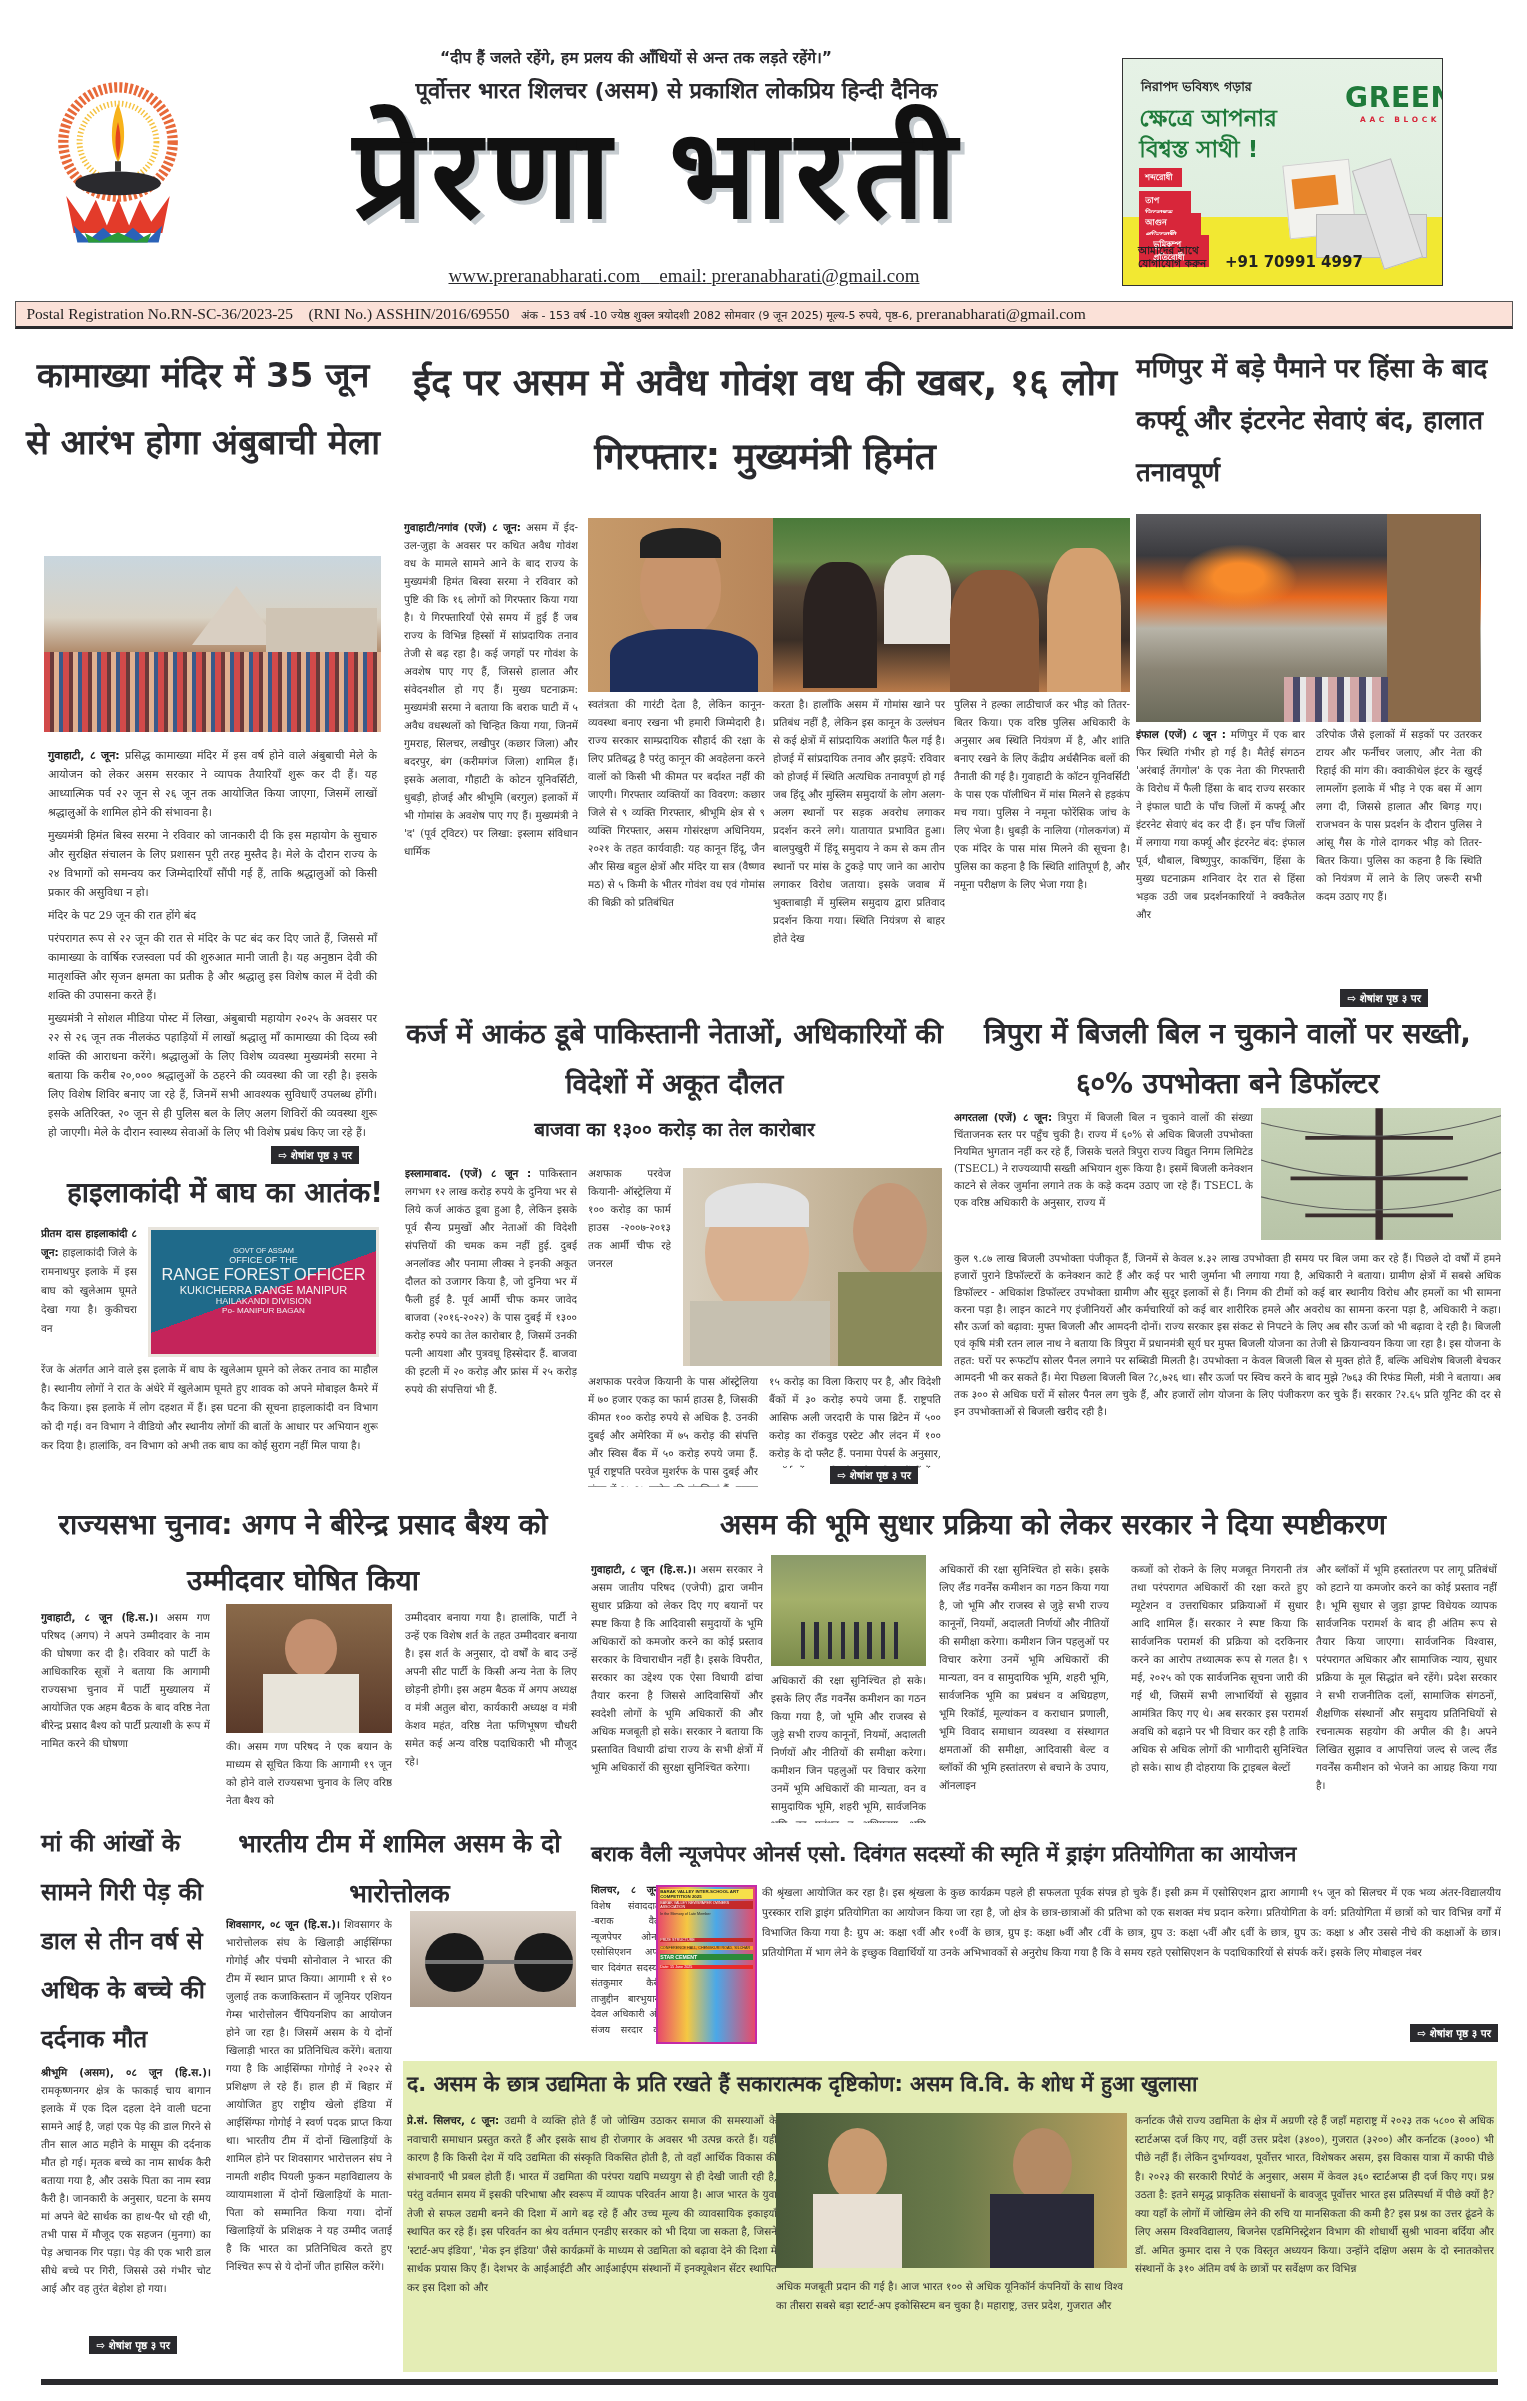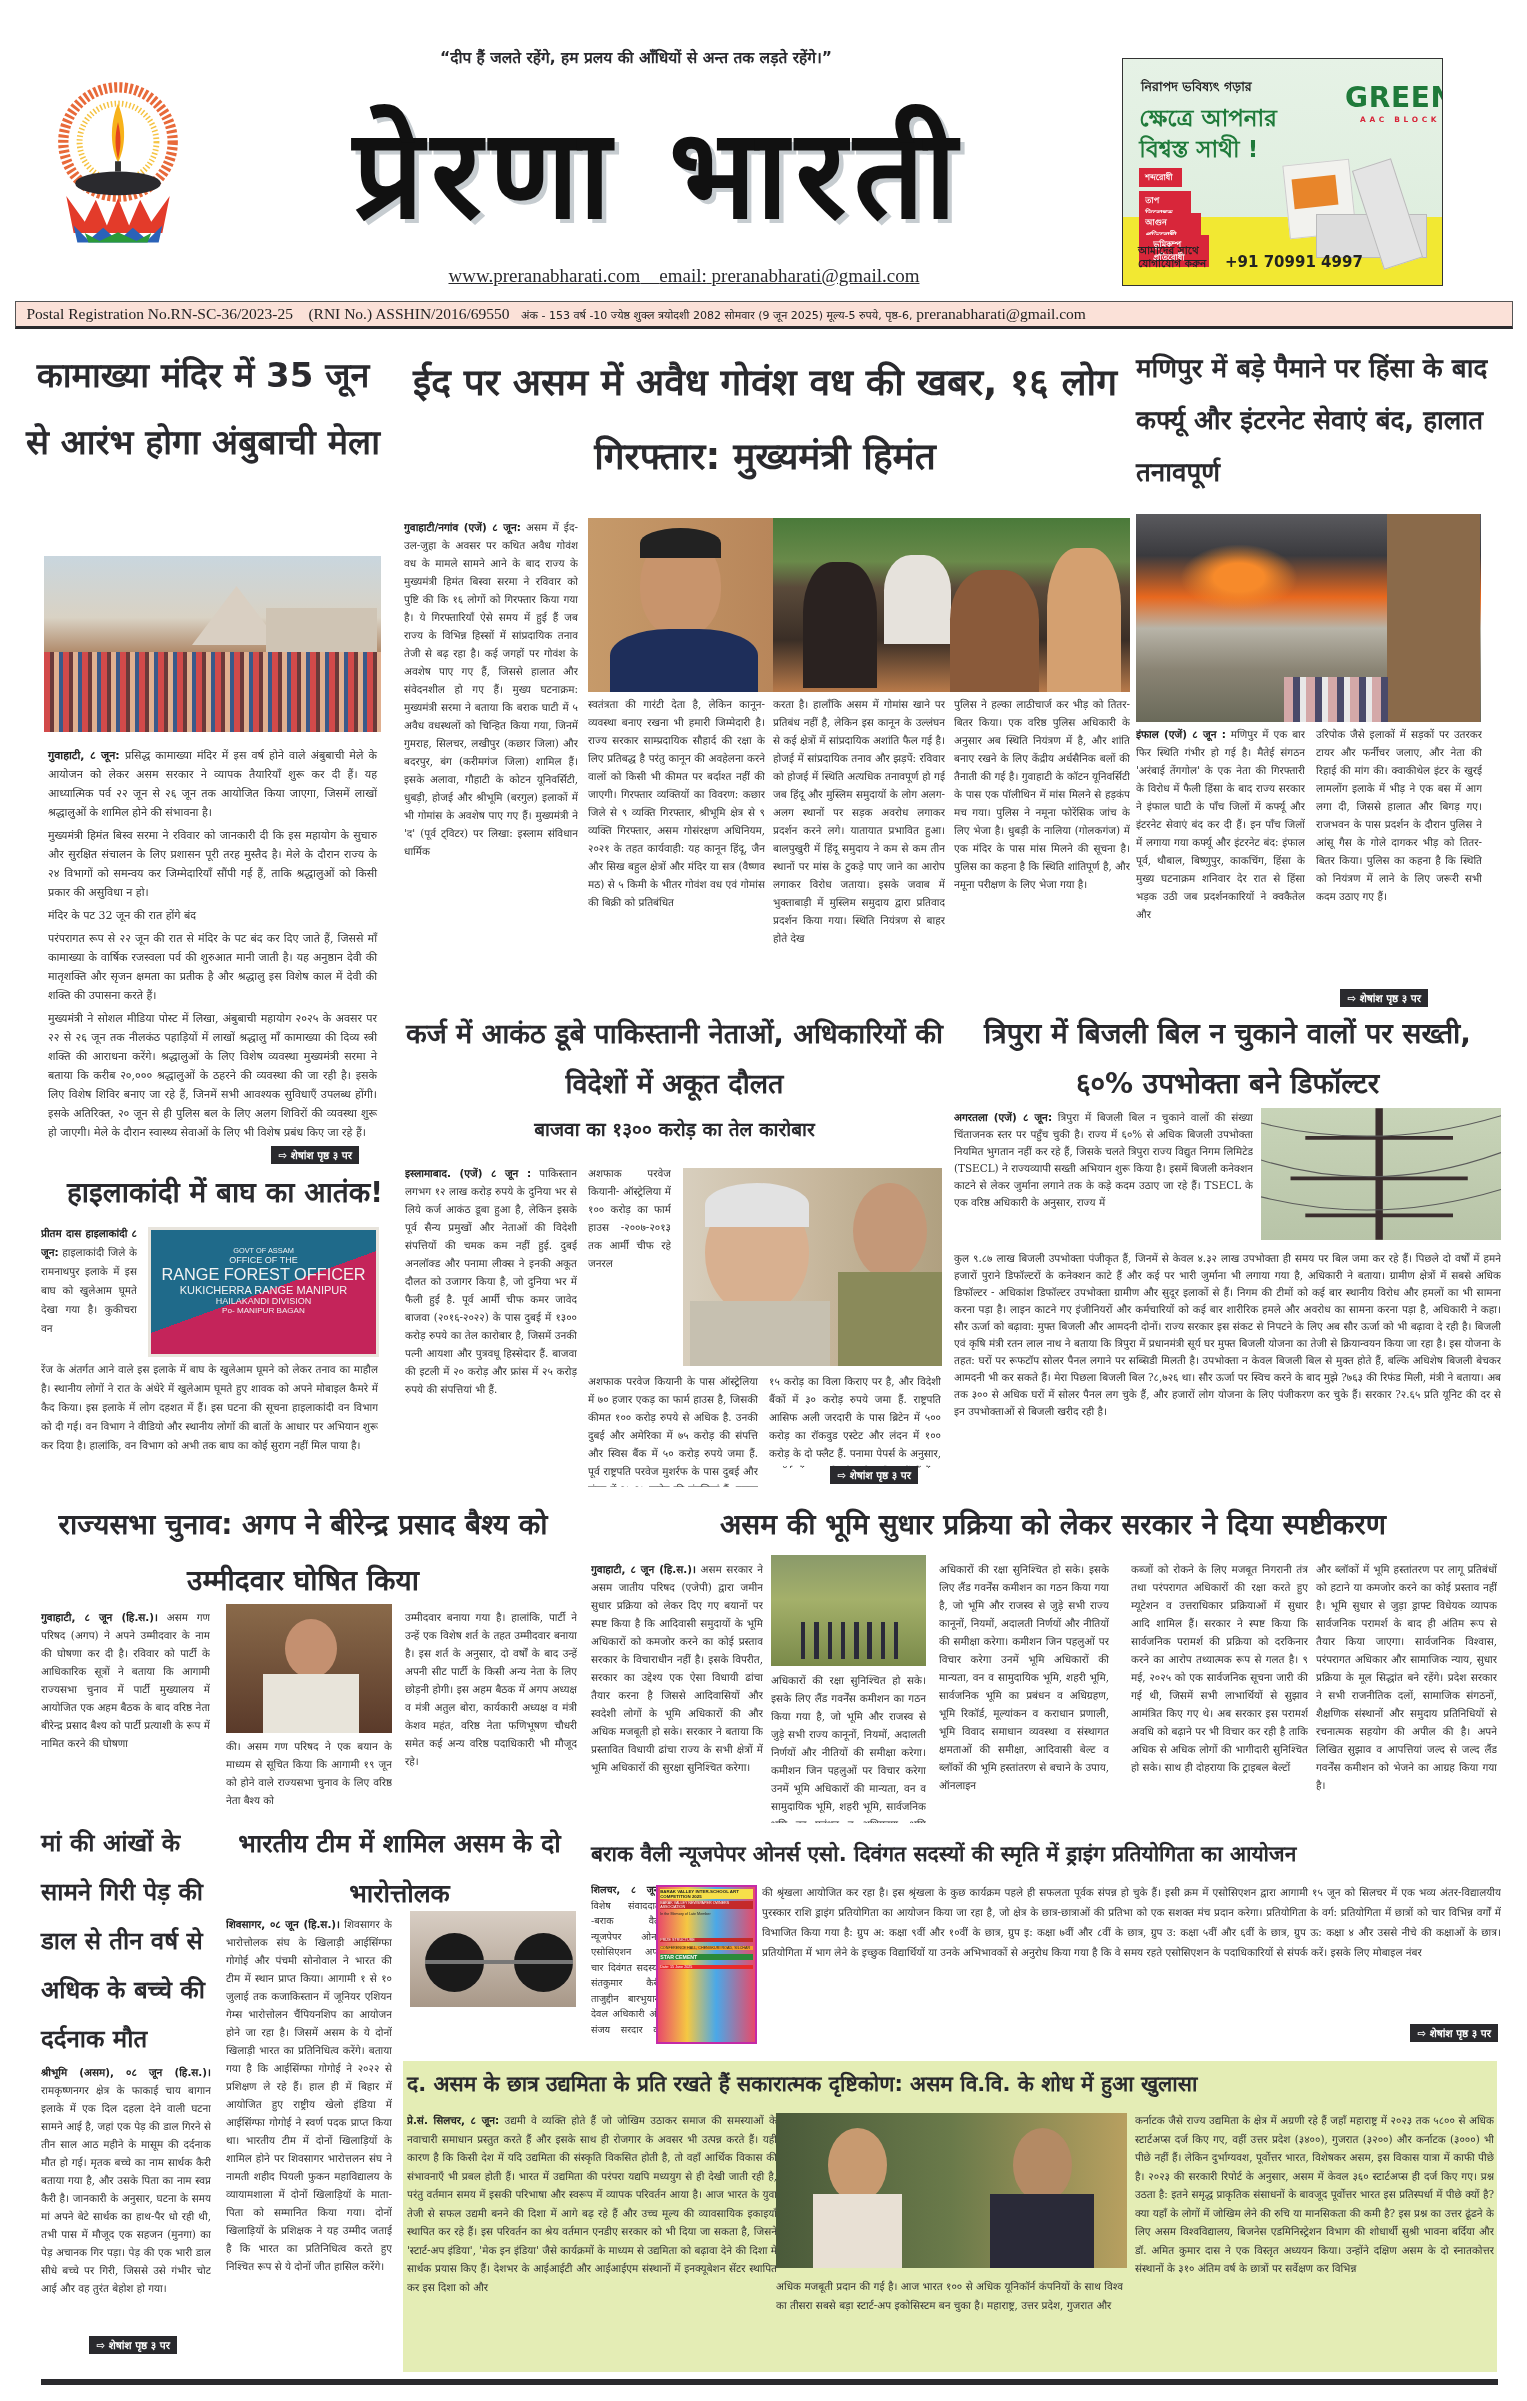--- a/index.html
+++ b/index.html
@@ -26,20 +26,21 @@
       <path d="M100 40 C88 70 90 100 100 120 C110 100 112 70 100 40Z" fill="#f7b21a"></path>
       <path d="M100 65 C95 85 96 100 100 115 C104 100 105 85 100 65Z" fill="#e4441e"></path>
       <rect x="96" y="118" width="8" height="14" fill="#333"></rect>
       <ellipse cx="100" cy="148" rx="58" ry="16" fill="#2a2a2e"></ellipse>
       <path d="M30 165 L55 200 L70 170 L85 205 L100 168 L115 205 L130 170 L145 200 L170 165 L160 215 L40 215Z" fill="#e33b2a"></path>
       <path d="M40 205 L60 225 L80 208 L100 226 L120 208 L140 225 L160 205 L155 228 L45 228Z" fill="#2a62b8"></path>
       <path d="M55 215 L75 226 L100 214 L125 226 L145 215 L140 228 L60 228Z" fill="#2a9a3a"></path>
     </svg>
   </div>
   <div class="abs" style="left:333px;top:46px;width:606px;text-align:center;font-family:'DejaVu Sans',sans-serif;font-weight:bold;font-size:15.5px;color:#2a2a2e">“दीप हैं जलते रहेंगे, हम प्रलय की आँधियों से अन्त तक लड़ते रहेंगे।”</div>
+  <div class="abs" style="left:329px;top:74px;width:695px;text-align:center;font-family:'DejaVu Sans',sans-serif;font-weight:bold;font-size:22px;color:#2a2a2e">पूर्वोत्तर भारत शिलचर (असम) से प्रकाशित लोकप्रिय हिन्दी दैनिक</div>
   <div class="abs" style="left:200px;top:89px;width:917px;text-align:center;font-family:'DejaVu Serif',serif;font-weight:bold;font-size:124px;color:#111;letter-spacing:7.4px;text-shadow:4.4px 4.4px 0 #c6ccd0;line-height:170px">प्रेरणा भारती</div>
   <div class="abs" style="left:377px;top:265px;width:614px;text-align:center;font-family:'Liberation Serif',serif;font-size:19px;color:#2a2a2e;text-decoration:underline">
     <span>www.preranabharati.com</span>&nbsp;&nbsp;&nbsp;
     <span>email:</span>
     <span>preranabharati@gmail.com</span>
   </div>
 
   <div class="abs" style="left:1122px;top:58px;width:321px;height:228px;border:1.5px solid #333;background:linear-gradient(180deg,#e6f2e6 0%,#dfeedf 70%,#f2e832 70%);overflow:hidden">
     <div class="abs" style="left:18px;top:19px;font-size:12.6px;font-weight:bold;color:#222">নিরাপদ ভবিষ্যৎ গড়ার</div>
     <div class="abs" style="left:16.3px;top:41px;font-size:23px;font-weight:bold;color:#1f7a3a">ক্ষেত্রে আপনার</div>
@@ -73,21 +74,21 @@
 
 <div class="abs hl" style="left:22px;top:342px;width:362px;font-size:34px;line-height:67px">कामाख्या मंदिर में 35 जून से आरंभ होगा अंबुबाची मेला</div>
 <div class="abs img" style="left:44px;top:556px;width:337px;height:176px;background:linear-gradient(180deg,#c9d6de 0%,#d9d2c4 35%,#b08a6a 55%,#8a4a3a 75%,#c44a4a 100%)">
   <div class="abs" style="left:148px;top:30px;width:89px;height:59px;background:#d9cfc2;clip-path:polygon(50% 0,100% 100%,0 100%)"></div>
   <div class="abs" style="left:222px;top:52px;width:111px;height:52px;background:#cfc4b4"></div>
   <div class="abs" style="left:0;top:96px;width:337px;height:80px;background:repeating-linear-gradient(90deg,#d24a4a 0 6px,#6a3a3a 6px 10.4px,#e0b090 10.4px 15px,#3a5a8a 15px 19px)"></div>
 </div>
 <div class="abs body" style="left:44px;top:742px;width:337px;height:399px">
   <p><b>गुवाहाटी, ८ जून:</b> <span>प्रसिद्ध कामाख्या मंदिर में इस वर्ष होने वाले अंबुबाची मेले के आयोजन को लेकर असम सरकार ने व्यापक तैयारियाँ शुरू कर दी हैं। यह आध्यात्मिक पर्व २२ जून से २६ जून तक आयोजित किया जाएगा, जिसमें लाखों श्रद्धालुओं के शामिल होने की संभावना है।</span></p>
   <p>मुख्यमंत्री हिमंत बिस्व सरमा ने रविवार को जानकारी दी कि इस महायोग के सुचारु और सुरक्षित संचालन के लिए प्रशासन पूरी तरह मुस्तैद है। मेले के दौरान राज्य के २४ विभागों को समन्वय कर जिम्मेदारियाँ सौंपी गई हैं, ताकि श्रद्धालुओं को किसी प्रकार की असुविधा न हो।</p>
-  <p>मंदिर के पट 32 जून की रात होंगे बंद</p>
+  <p>मंदिर के पट 29 जून की रात होंगे बंद</p>
   <p>परंपरागत रूप से २२ जून की रात से मंदिर के पट बंद कर दिए जाते हैं, जिससे माँ कामाख्या के वार्षिक रजस्वला पर्व की शुरुआत मानी जाती है। यह अनुष्ठान देवी की मातृशक्ति और सृजन क्षमता का प्रतीक है और श्रद्धालु इस विशेष काल में देवी की शक्ति की उपासना करते हैं।</p>
   <p>मुख्यमंत्री ने सोशल मीडिया पोस्ट में लिखा, अंबुबाची महायोग २०२५ के अवसर पर २२ से २६ जून तक नीलकंठ पहाड़ियों में लाखों श्रद्धालु माँ कामाख्या की दिव्य स्त्री शक्ति की आराधना करेंगे। श्रद्धालुओं के लिए विशेष व्यवस्था मुख्यमंत्री सरमा ने बताया कि करीब २०,००० श्रद्धालुओं के ठहरने की व्यवस्था की जा रही है। इसके लिए विशेष शिविर बनाए जा रहे हैं, जिनमें सभी आवश्यक सुविधाएँ उपलब्ध होंगी। इसके अतिरिक्त, २० जून से ही पुलिस बल के लिए अलग शिविरों की व्यवस्था शुरू हो जाएगी। मेले के दौरान स्वास्थ्य सेवाओं के लिए भी विशेष प्रबंध किए जा रहे हैं।</p>
 </div>
 <div class="abs cont" style="left:271px;top:1146px;font-size:10.4px">⇨ शेषांश पृष्ठ ३ पर</div>
 
 <div class="abs hl" style="left:41px;top:1167px;width:342px;font-size:28px;text-align:right;line-height:52px">हाइलाकांदी में बाघ का आतंक!</div>
 <div class="abs body" style="left:41px;top:1224px;width:96px;height:133px;font-size:10.4px">
   <b>प्रीतम दास हाइलाकांदी ८ जून:</b> <span>हाइलाकांदी जिले के रामनाथपुर इलाके में इस बाघ को खुलेआम घूमते देखा गया है। कुकीचरा वन</span>
 </div>
 <div class="abs img" style="left:148px;top:1227px;width:231px;height:130px;background:linear-gradient(160deg,#1f6a8a 0 50%,#c4245a 50% 100%);border:3px solid #e8e4dc;text-align:center;color:#f2f2f2;font-family:'Liberation Sans',sans-serif;font-weight:normal">

